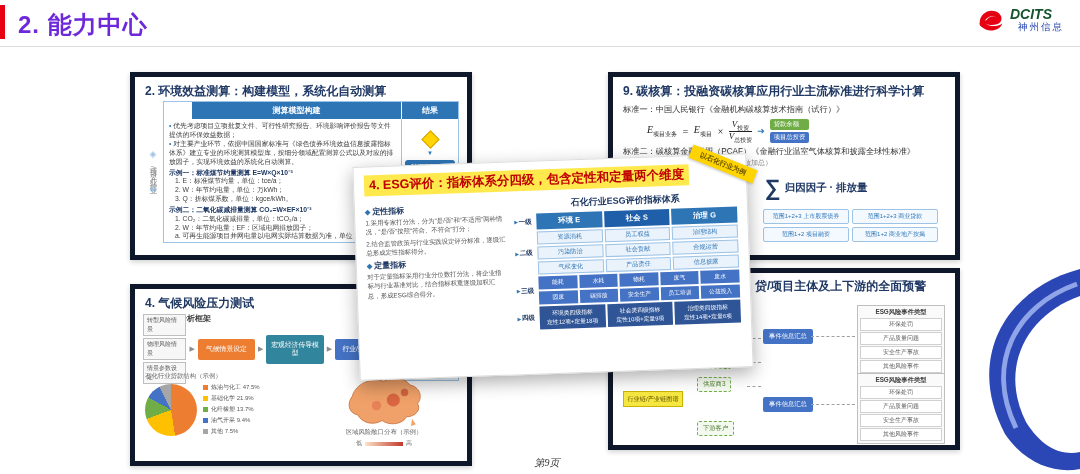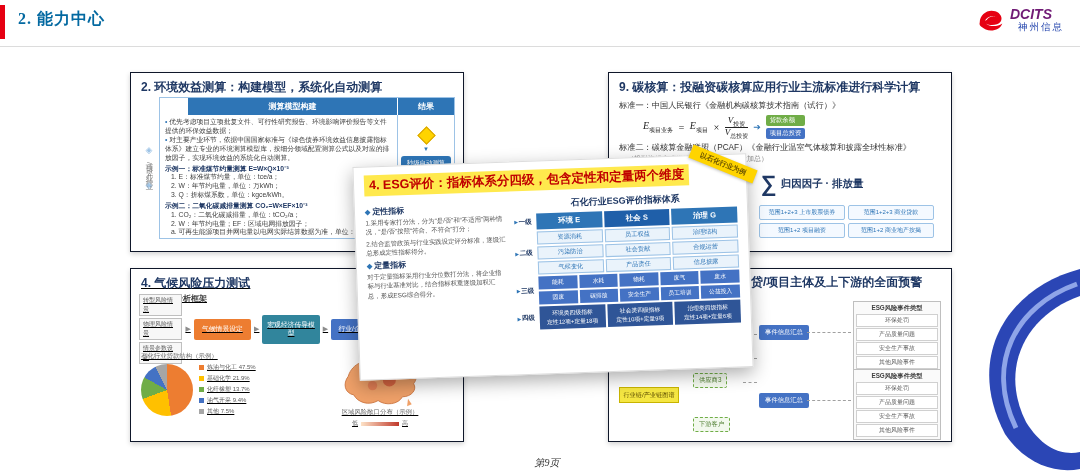--- a/index.html
+++ b/index.html
@@ -1,34 +1,34 @@
 <!DOCTYPE html>
 <html><head>
 <meta charset="utf-8">
 <style>
   html,body{margin:0;padding:0;background:#888;}
   .slide{position:relative;width:1080px;height:474px;background:#fff;overflow:hidden;
          font-family:"Liberation Sans",sans-serif;margin:0 auto;}
   
   .accent-bar{position:absolute;left:0;top:5px;width:5px;height:34px;background:#e60012;}
-  .page-title{position:absolute;left:18px;top:9px;font-size:16px;font-weight:bold;color:#0369a1;letter-spacing:1px;font-family:Liberation Serif, serif;}
+  .page-title{position:absolute;left:18px;top:9px;font-size:24px;font-weight:bold;color:#6d28d9;letter-spacing:1px;}
   .header-line{position:absolute;left:0;top:46px;width:1080px;height:1px;background:#dcdcdc;}
   .logo{position:absolute;right:16px;top:7px;display:flex;align-items:center;gap:4px;}
   .logo-swoosh{width:30px;height:26px;}
-  .logo-brand{font-size:14px;font-weight:bold;font-style:italic;color:#701a75;line-height:1;}
+  .logo-brand{font-size:14px;font-weight:bold;font-style:italic;color:#14532d;line-height:1;}
   .logo-name{font-size:9.5px;color:#1d3faa;letter-spacing:2px;line-height:1.3;margin-left:8px;}
   .footer{position:absolute;left:14px;right:0;bottom:4px;text-align:center;font-size:10px;color:#333;
           font-family:"Liberation Serif",serif;font-style:italic;}
   .swoosh-svg{position:absolute;right:0;bottom:0;}
   
-  .card{position:absolute;background:#fff;border:1px solid #0f172a;box-shadow:0 2px 5px rgba(0,0,0,.18);}
+  .card{position:absolute;background:#fff;border:5px solid #0f172a;box-shadow:0 2px 5px rgba(0,0,0,.18);}
   .card-title{font-size:12px;font-weight:bold;color:#1f3864;padding:7px 10px 3px;line-height:1.2;}
   #card-env{left:130px;top:72px;width:332px;height:178px;}
   #card-carbon{left:608px;top:72px;width:342px;height:178px;}
-  #card-climate{left:130px;top:268px;width:332px;height:172px;text-decoration:underline;}
+  #card-climate{left:130px;top:284px;width:332px;height:172px;}
   #card-warning{left:608px;top:268px;width:342px;height:172px;}
   #card-esg{left:356px;top:160px;width:392px;height:212px;transform:rotate(-2deg);z-index:10;
             box-shadow:0 6px 18px rgba(0,0,0,.32);border:1px solid #ddd;}
   
   .env-body{display:flex;padding:0 8px;}
   .env-side{width:20px;display:flex;flex-direction:column;align-items:center;justify-content:center;gap:3px;}
   .env-side-text{writing-mode:vertical-rl;font-size:7.5px;color:#7f7f7f;letter-spacing:2px;}
   .diam{color:#9dc3e6;font-size:9px;line-height:1;}
   .env-table{flex:1;border:1px solid #9dc3e6;display:flex;flex-direction:column;height:140px;}
   .env-thead{display:flex;}

